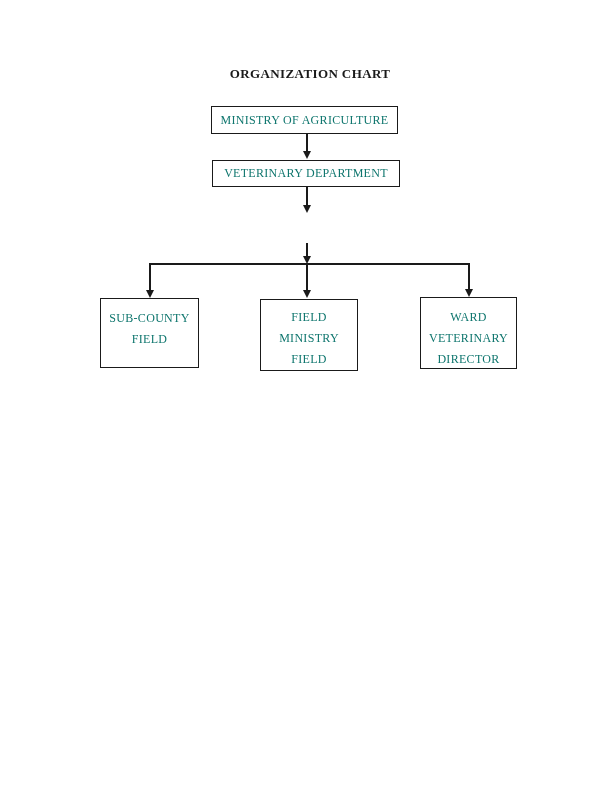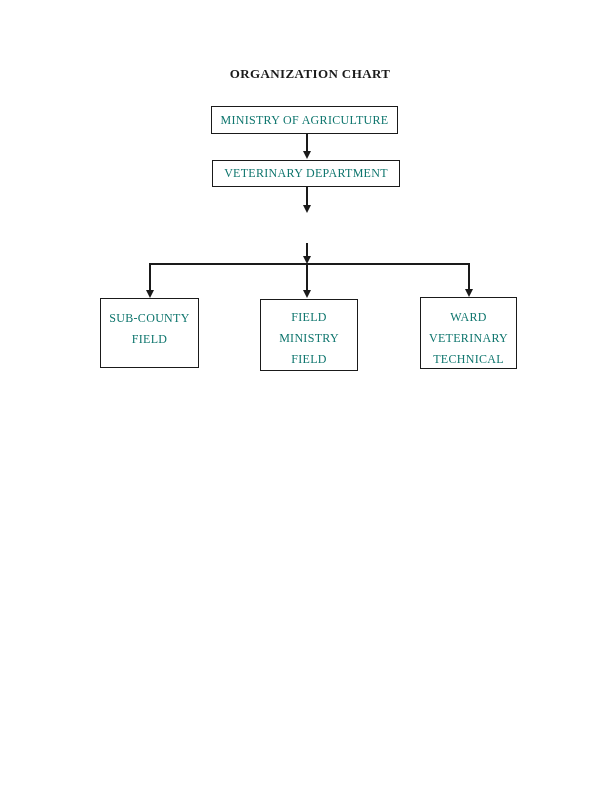--- a/index.html
+++ b/index.html
@@ -136,18 +136,18 @@
 
   <div class="node node-multiline node-field">
     <span>FIELD</span>
     <span>MINISTRY</span>
     <span>FIELD</span>
   </div>
 
   <div class="node node-multiline node-ward">
     <span>WARD</span>
     <span>VETERINARY</span>
-    <span>TECHNICAL</span>
+    <span>DIRECTOR</span>
   </div>
 
   <div class="page-number">v</div>
 
 </div>
 
 </body></html>

